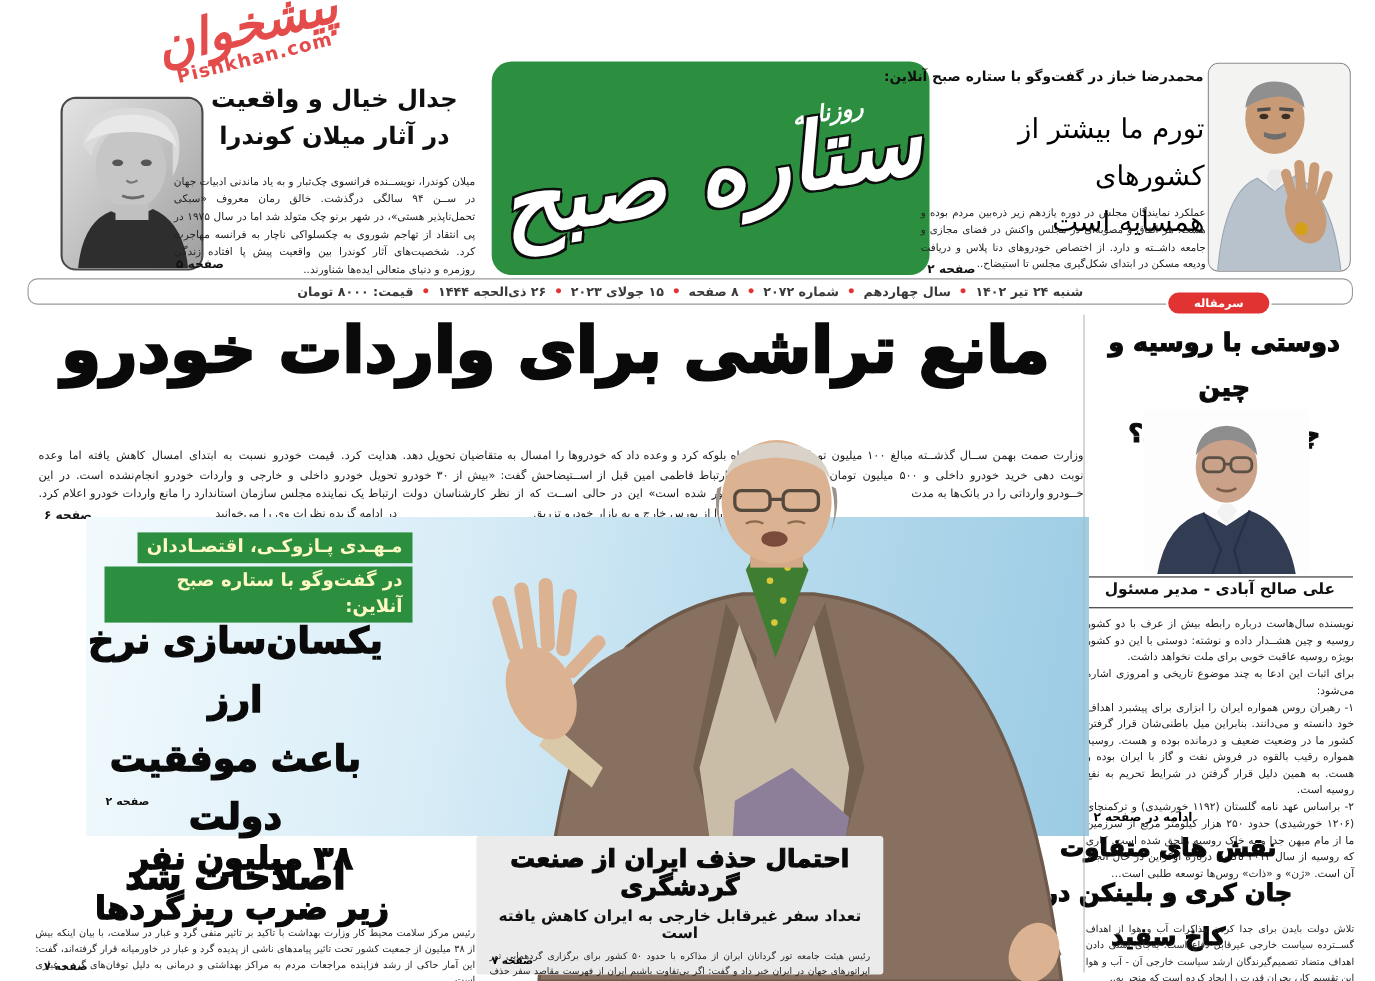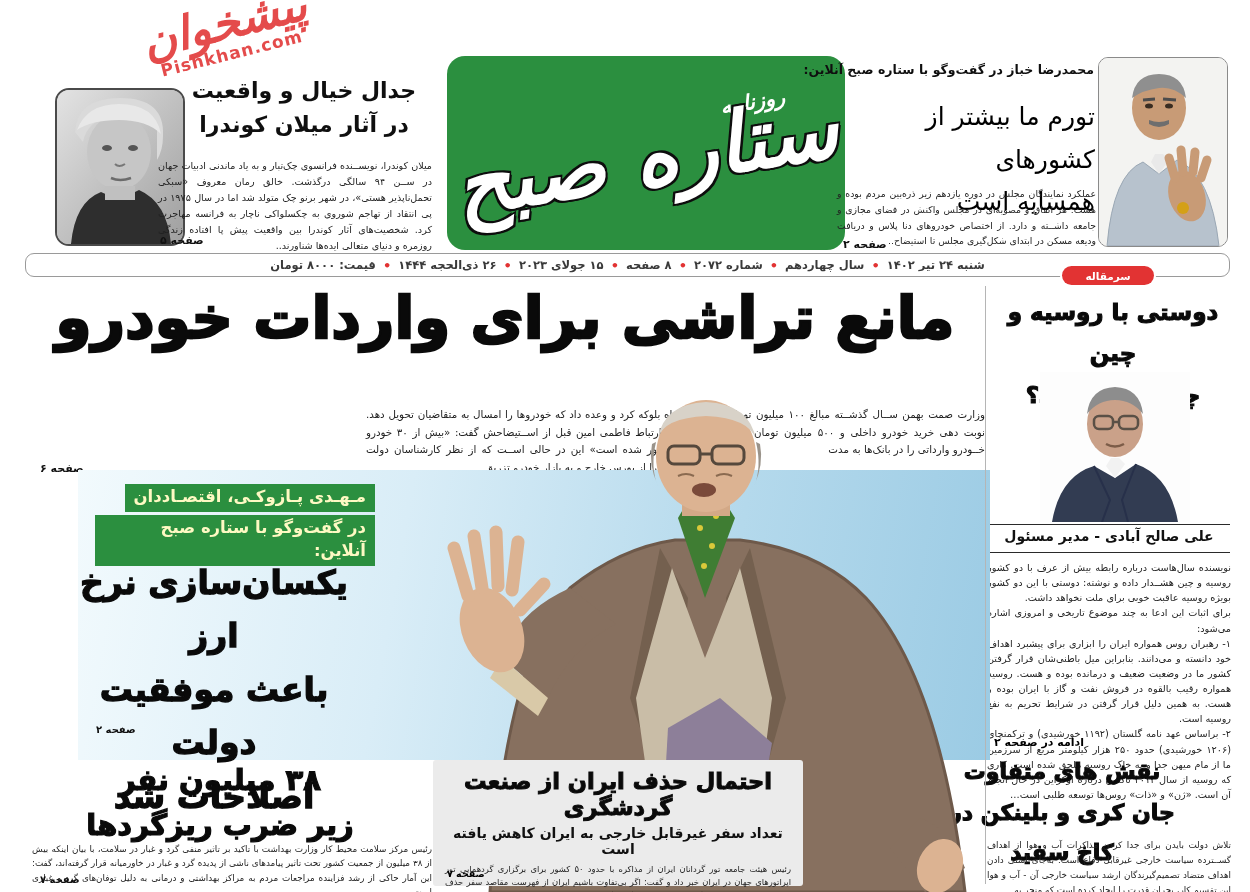--- a/index.html
+++ b/index.html
@@ -186,20 +186,21 @@
       <span>۱۵ جولای ۲۰۲۳</span>
       <span class="dot">•</span>
       <span>۲۶ ذی‌الحجه ۱۴۴۴</span>
       <span class="dot">•</span>
       <span>قیمت: ۸۰۰۰ تومان</span>
     </div>
 
   <div class="abs" id="main-headline">مانع تراشی برای واردات خودرو</div>
   <div class="abs just main-col" id="main-col-right">وزارت صمت بهمن ســال گذشــته مبالغ ۱۰۰ میلیون تومان برای نوبت دهی خرید خودرو داخلی و ۵۰۰ میلیون تومان برای خرید خــودرو وارداتی را در بانک‌ها به مدت</div>
   <div class="abs just main-col" id="main-col-mid">یک ماه بلوکه کرد و وعده داد که خودروها را امسال به متقاضیان تحویل دهد. در این ارتباط فاطمی امین قبل از اســتیضاحش گفت: «بیش از ۳۰ خودرو وارد کشور شده است» این در حالی اســت که از نظر کارشناسان دولت نقدینگی را از بورس خارج و به بازار خودرو تزریق</div>
+  <div class="abs just main-col" id="main-col-left">هدایت کرد. قیمت خودرو نسبت به ابتدای امسال کاهش یافته اما وعده تحویل خودرو داخلی و خارجی و واردات خودرو انجام‌نشده است. در این ارتباط یک نماینده مجلس سازمان استاندارد را مانع واردات خودرو اعلام کرد. در ادامه گزیده نظرات وی را می‌خوانید</div>
   <div class="abs pagenum" id="main-page">صفحه ۶</div>
 
   <div class="abs" id="photo-blue"></div>
   <div class="abs" id="pazouki-figure">
     <svg width="570" height="494" viewBox="0 0 570 494">
 
       <path d="M70 494 Q86 260 150 190 Q200 150 255 142 L320 142 Q400 152 446 200 Q520 280 545 494 Z" fill="#87705f"></path>
       <path d="M70 494 Q86 260 150 190 Q200 150 255 142 L320 142 Q400 152 446 200 Q520 280 545 494 Z" fill="none" stroke="#6e594a" stroke-width="3"></path>
 
       <path d="M240 150 L210 300 L250 420 L268 200 Z" fill="#74604f"></path>

